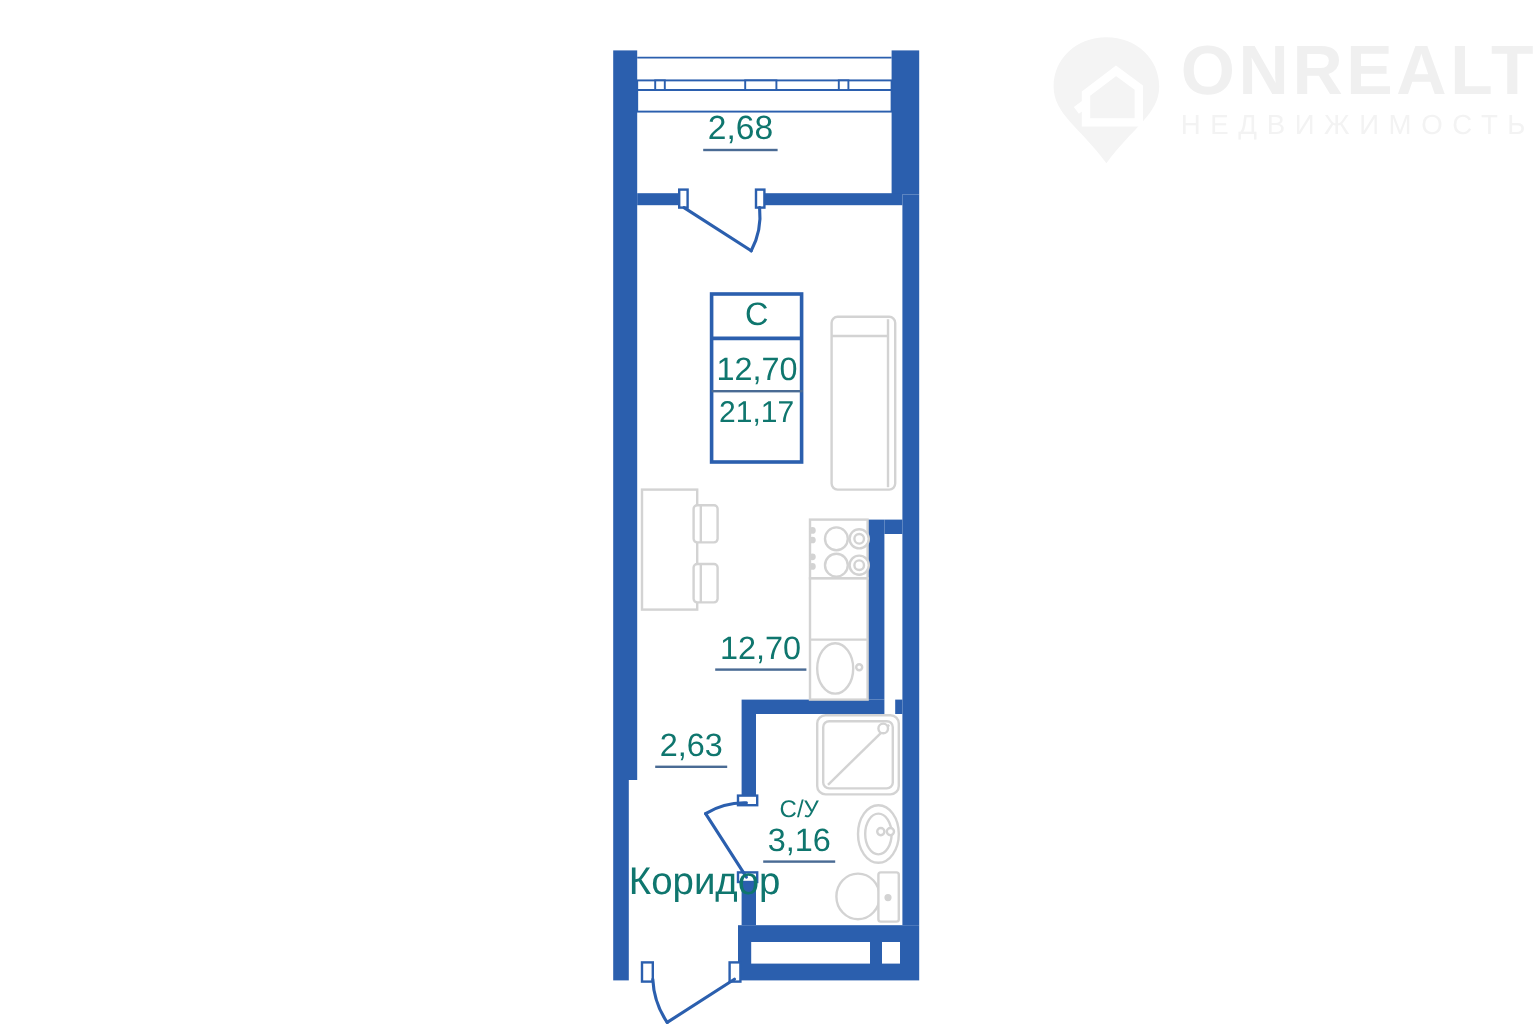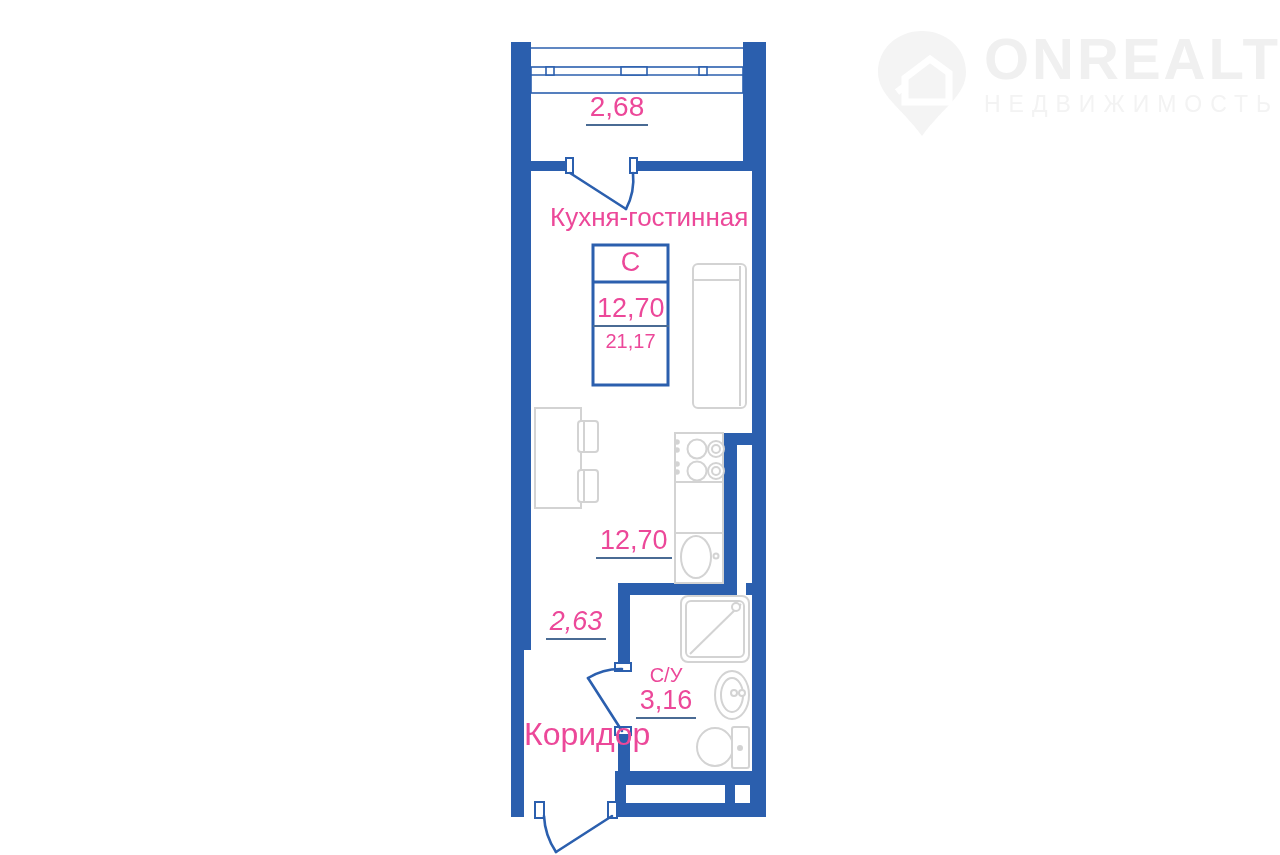--- a/index.html
+++ b/index.html
@@ -2,21 +2,21 @@
 <html><head>
 <meta charset="utf-8">
 <style>
   html,body{margin:0;padding:0;background:#ffffff;}
   .stage{
     position:relative;width:1280px;height:855px;background:#ffffff;overflow:hidden;
     font-family:"Liberation Sans", sans-serif;
   }
   .stage svg{position:absolute;left:0;top:0;}
   .lbl{
-    position:absolute;color:#ec4899;text-align:center;line-height:1.05;
+    position:absolute;color:#0f766e;text-align:center;line-height:1.05;
     white-space:nowrap;
   }
   .lbl .u{display:inline-block;border-bottom:2px solid #4a6b94;padding:0 4px 3px 4px;}
   .wm{position:absolute;left:872px;top:28px;width:390px;height:100px;}
   .wm-pin{position:absolute;left:0;top:0;}
   .wm-text{position:absolute;left:112px;top:2px;}
   .wm-brand{
     font-size:58px;font-weight:bold;color:#f0f0f0;letter-spacing:3px;line-height:1;
   }
   .wm-sub{
@@ -139,39 +139,36 @@
         <rect x="732" y="727" width="17" height="41" rx="2"></rect>
         <circle cx="740" cy="748" r="2" fill="#d3d3d3"></circle>
       </g>
     </g>
   </svg>
 
   <div class="lbl" style="left:585px;top:92px;width:64px;font-size:28px;">
     <span class="u">2,68</span>
   </div>
 
-  <div class="lbl" style="left:550px;top:204px;width:198px;font-size:26px;">
-    <span>Кухня-гостинная</span>
-  </div>
 
   <div class="lbl" style="left:593px;top:248px;width:75px;font-size:27px;">
     <span>С</span>
   </div>
   <div class="lbl" style="left:593px;top:294px;width:75px;font-size:27px;">
     <span class="u">12,70</span>
   </div>
-  <div class="lbl" style="left:593px;top:331px;width:75px;font-size:20px;">
+  <div class="lbl" style="left:593px;top:331px;width:75px;font-size:25px;">
     <span>21,17</span>
   </div>
 
   <div class="lbl" style="left:596px;top:526px;width:70px;font-size:27px;">
     <span class="u">12,70</span>
   </div>
 
-  <div class="lbl" style="left:543px;top:607px;width:66px;font-size:27px;font-style:italic;">
+  <div class="lbl" style="left:543px;top:607px;width:66px;font-size:27px;">
     <span class="u">2,63</span>
   </div>
 
   <div class="lbl" style="left:640px;top:665px;width:52px;font-size:20px;">
     <span>С/У</span>
   </div>
   <div class="lbl" style="left:634px;top:686px;width:64px;font-size:27px;">
     <span class="u">3,16</span>
   </div>
 

